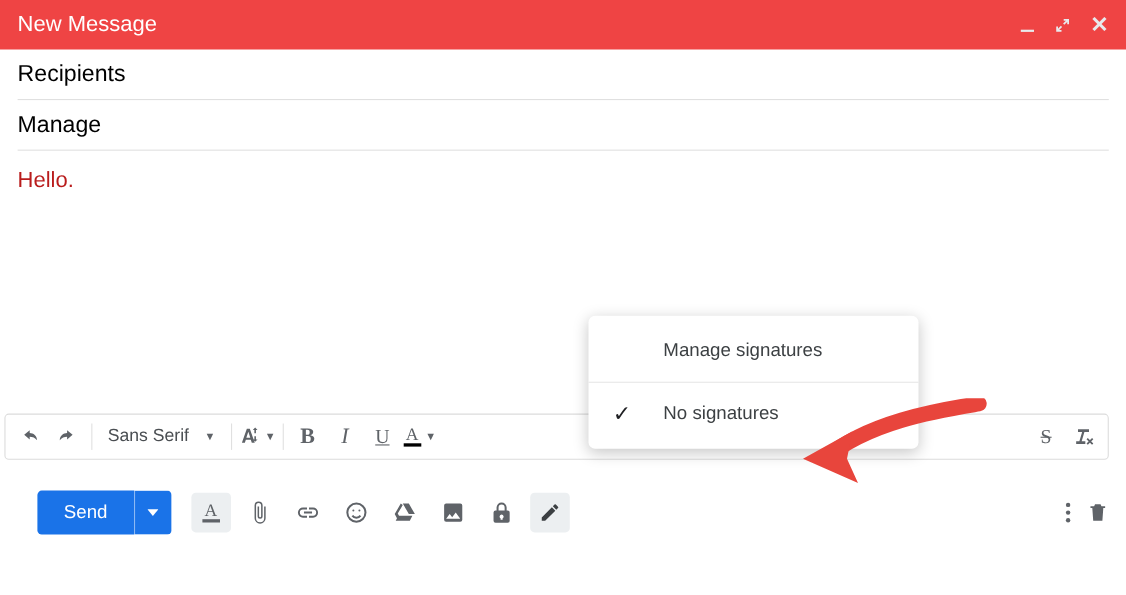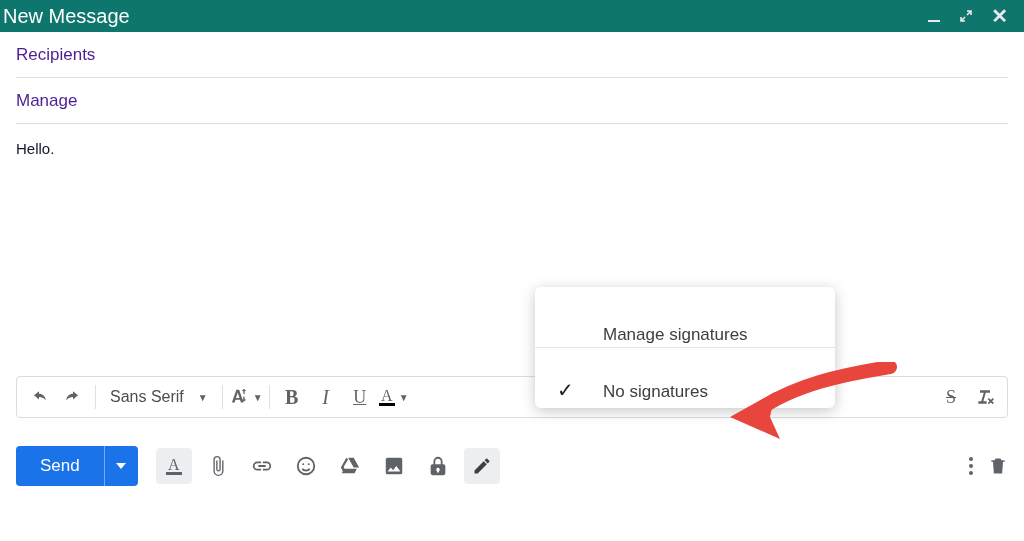--- a/index.html
+++ b/index.html
@@ -7,58 +7,58 @@
     font-family: Arial, Helvetica, sans-serif;
     width: 1024px;
     height: 541px;
     overflow: hidden;
     background: #fff;
     color: #202124;
     position: relative;
   }
   
   .titlebar {
-    height: 32px;
-    background: #0f766e;
+    height: 45px;
+    background: #ef4444;
     color: #fff;
     display: flex;
     align-items: center;
-    padding: 0 16px 0 3px;
+    padding: 0 16px 0 16px;
     font-size: 18px;
     font-weight: 500;
   }
   .titlebar .title { flex: 1; font-size: 20px; font-weight: 500; }
   .titlebar .winctl {
     display: flex;
     gap: 18px;
     align-items: center;
     color: #e8eaed;
   }
   .titlebar .winctl span { cursor: pointer; font-size: 16px; }
   .close-x { font-size: 20px !important; font-weight: bold; }
 
   
   .fields { padding: 0 16px; }
   .field {
     border-bottom: 1px solid #e0e0e0;
     height: 46px;
     display: flex;
     align-items: center;
-    color: #4c1d95;
-    font-size: 17px;
+    color: #000000;
+    font-size: 21px;
   }
   .body-area {
     padding: 16px;
-    font-size: 15px;
-    color: #0f172a;
+    font-size: 20px;
+    color: #b91c1c;
     height: 200px;
   }
 
   
-  .fmt-bar-wrap { position: absolute; left: 16px; right: 16px; top: 376px; }
+  .fmt-bar-wrap { position: absolute; left: 4px; right: 16px; top: 376px; }
   .fmt-bar {
     border: 1px solid #dcdcdc;
     border-radius: 4px;
     height: 42px;
     display: flex;
     align-items: center;
     padding: 0 6px;
     gap: 2px;
     background: #fff;
   }
@@ -100,21 +100,21 @@
   .strike { text-decoration: line-through; font-family: "Times New Roman", serif; font-size: 18px; }
 
   
   .action-bar {
     position: absolute;
     left: 16px; right: 16px; top: 444px;
     display: flex;
     align-items: center;
     height: 44px;
   }
-  .send-group { display: flex; }
+  .send-group { display: flex; margin-left: 18px; }
   .send-btn {
     background: #1a73e8;
     color: #fff;
     border: none;
     height: 40px;
     padding: 0 24px;
     border-radius: 4px 0 0 4px;
     font-size: 17px;
     font-weight: 500;
     cursor: pointer;
@@ -157,21 +157,21 @@
     width: 300px;
     background: #fff;
     border-radius: 6px;
     box-shadow: 0 3px 14px rgba(0,0,0,0.22);
     padding: 6px 0;
     z-index: 20;
   }
   .sig-item {
     height: 52px;
     display: flex;
-    align-items: flex-end;
+    align-items: center;
     font-size: 17px;
     color: #3c4043;
     cursor: pointer;
     padding: 0 22px 0 68px;
     position: relative;
   }
   .sig-sep { height: 1px; background: #e6e6e6; margin: 2px 0; }
   .sig-item .check {
     position: absolute;
     left: 22px;

